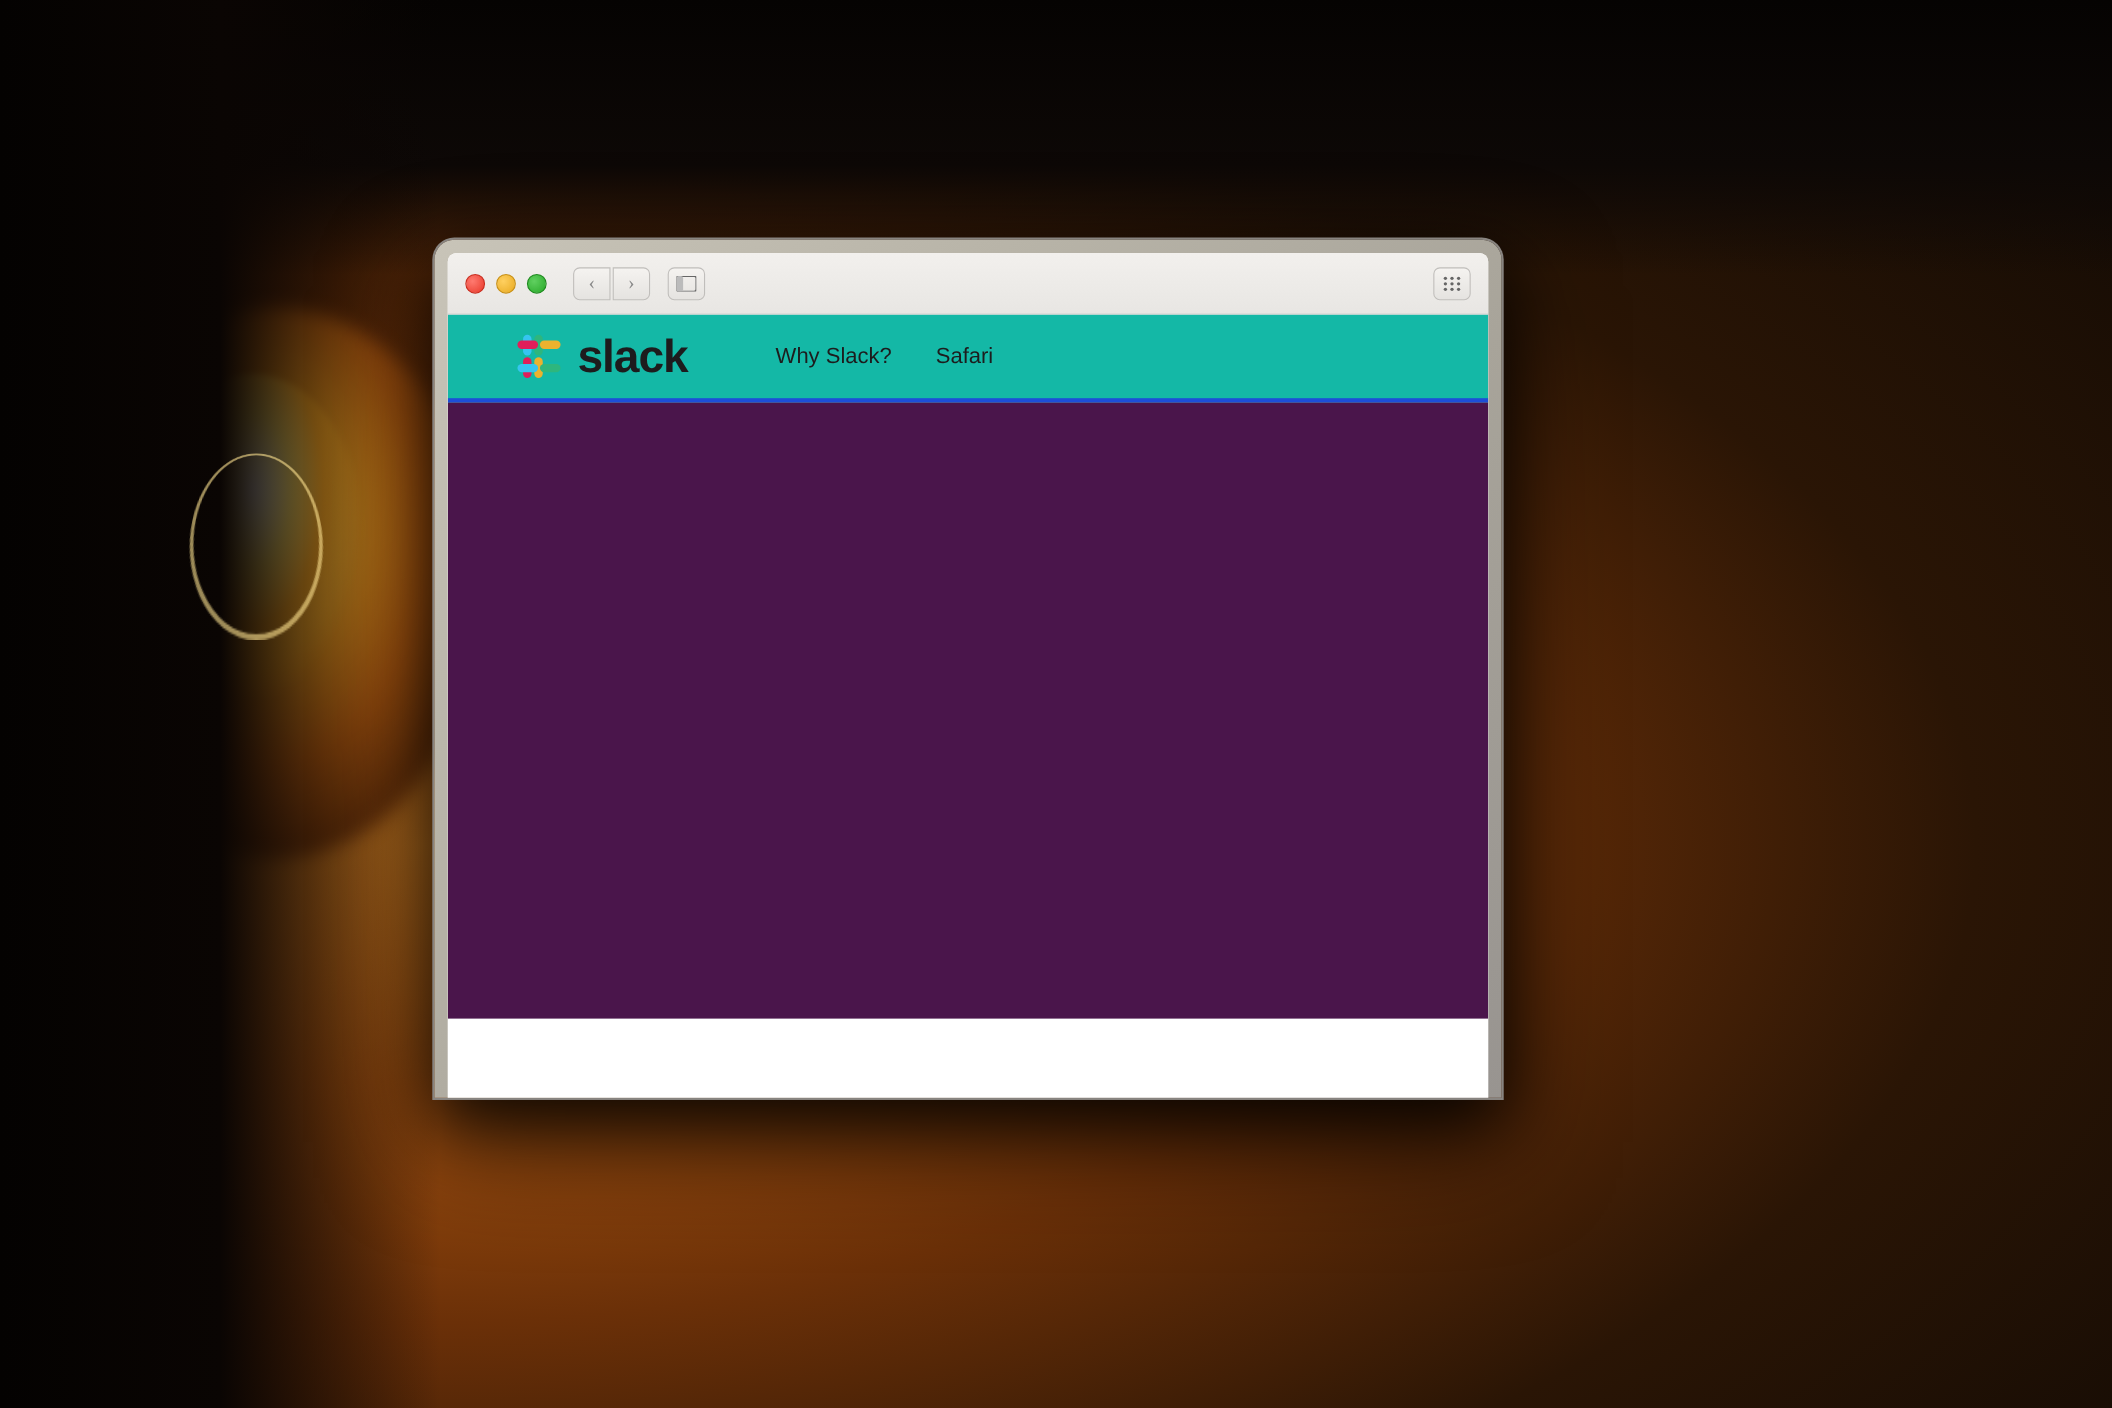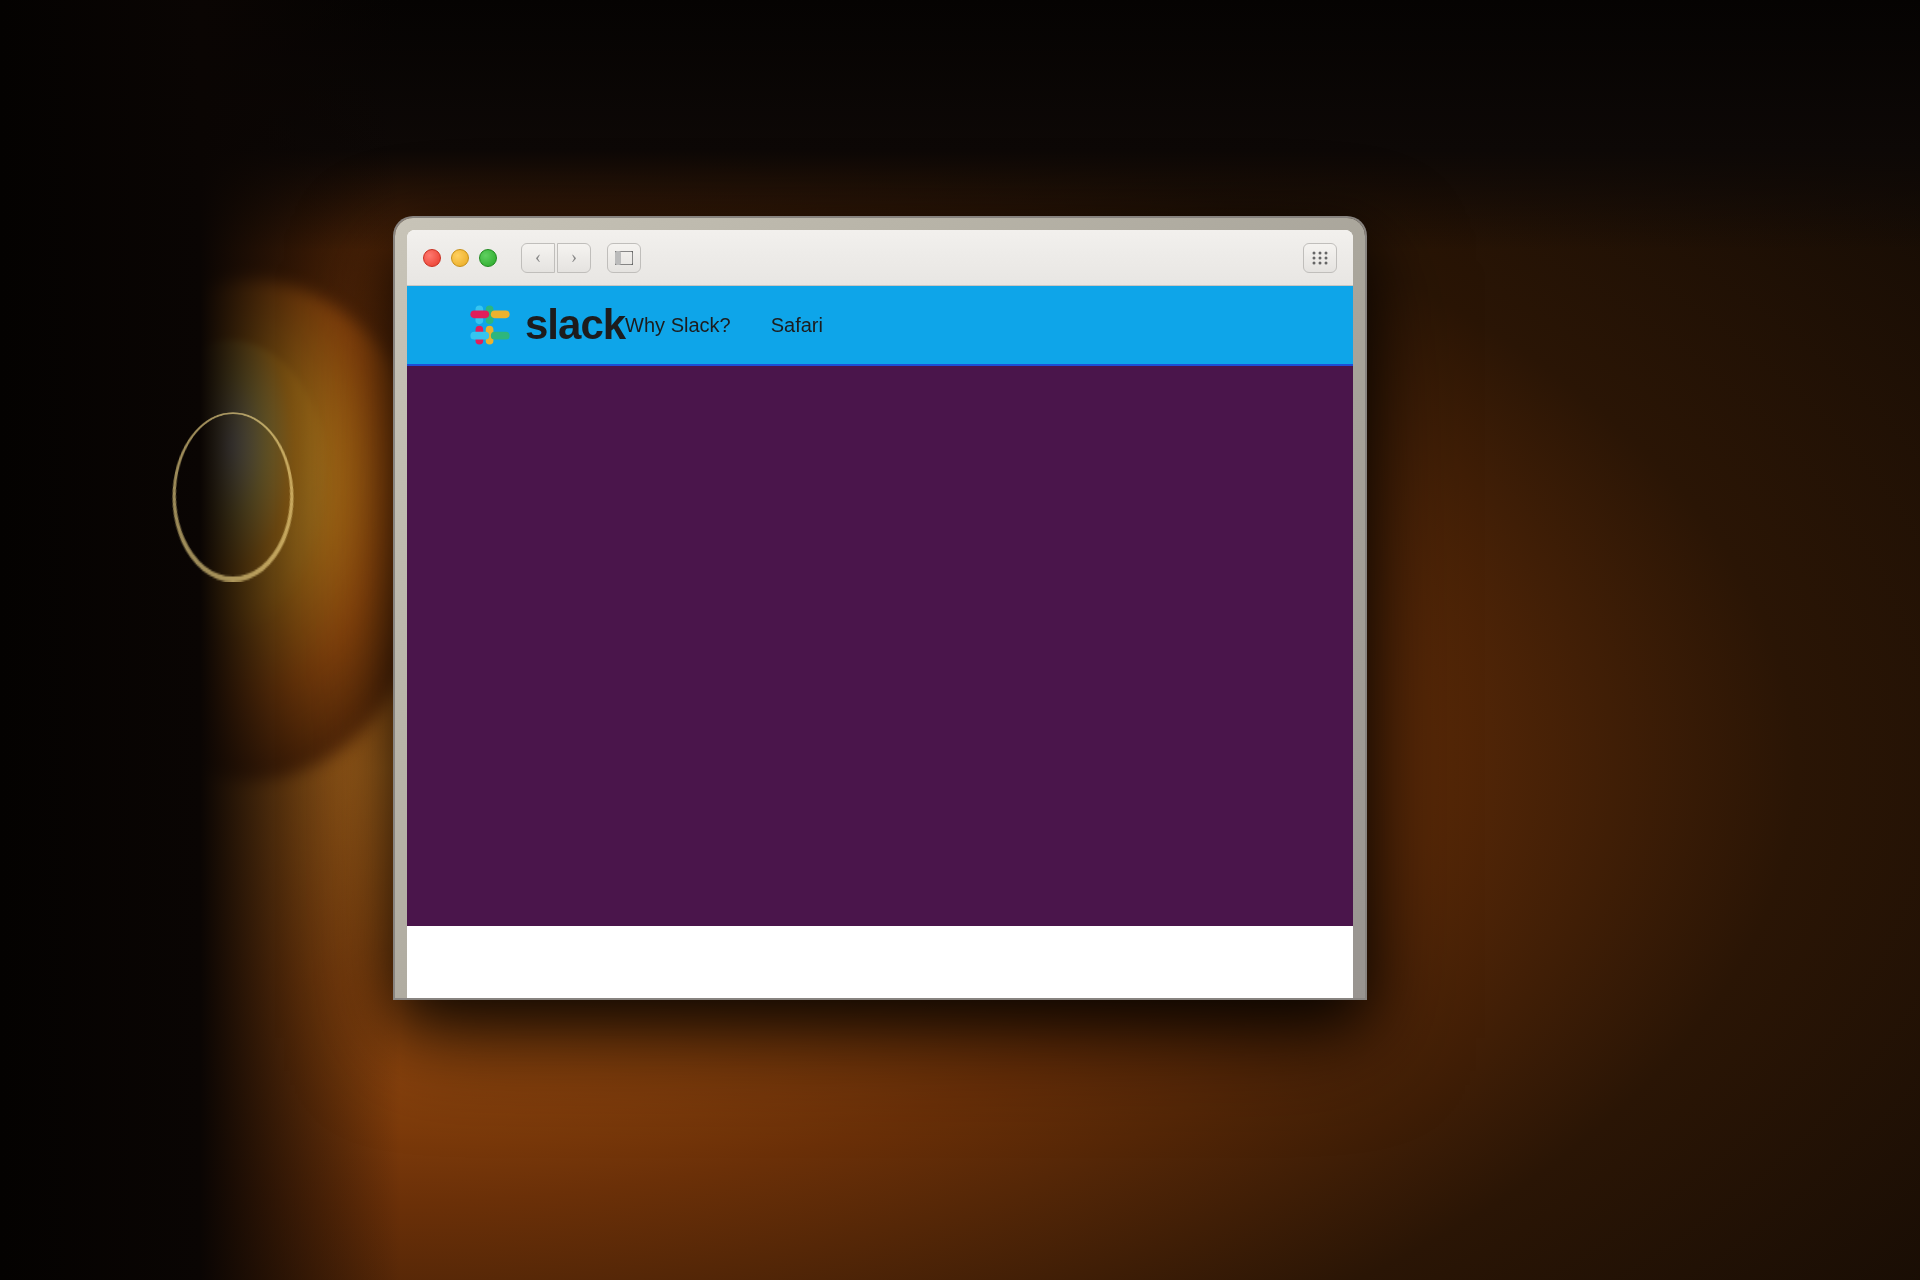--- a/index.html
+++ b/index.html
@@ -260,25 +260,25 @@
 
     
     .webpage {
       flex: 1;
       overflow: hidden;
     }
 
     
     .slack-nav {
       height: 80px;
-      background: #0ea5e9;
+      background: #14b8a6;
       display: flex;
       align-items: center;
       padding: 0 60px;
-      border-bottom: 2px solid #1d4ed8;
+      border-bottom: 4px solid #1d4ed8;
     }
 
     .slack-logo {
       display: flex;
       align-items: center;
       gap: 12px;
     }
 
     .slack-icon {
       width: 46px;
@@ -289,20 +289,21 @@
       font-family: -apple-system, 'Helvetica Neue', Arial, sans-serif;
       font-size: 42px;
       font-weight: 700;
       color: #1d1c1d;
       letter-spacing: -1px;
     }
 
     .slack-nav-links {
       display: flex;
       gap: 40px;
+      margin-left: 80px;
     }
 
     .slack-nav-link {
       font-family: -apple-system, 'Helvetica Neue', Arial, sans-serif;
       font-size: 20px;
       color: #1d1c1d;
       text-decoration: none;
       cursor: pointer;
     }
 

